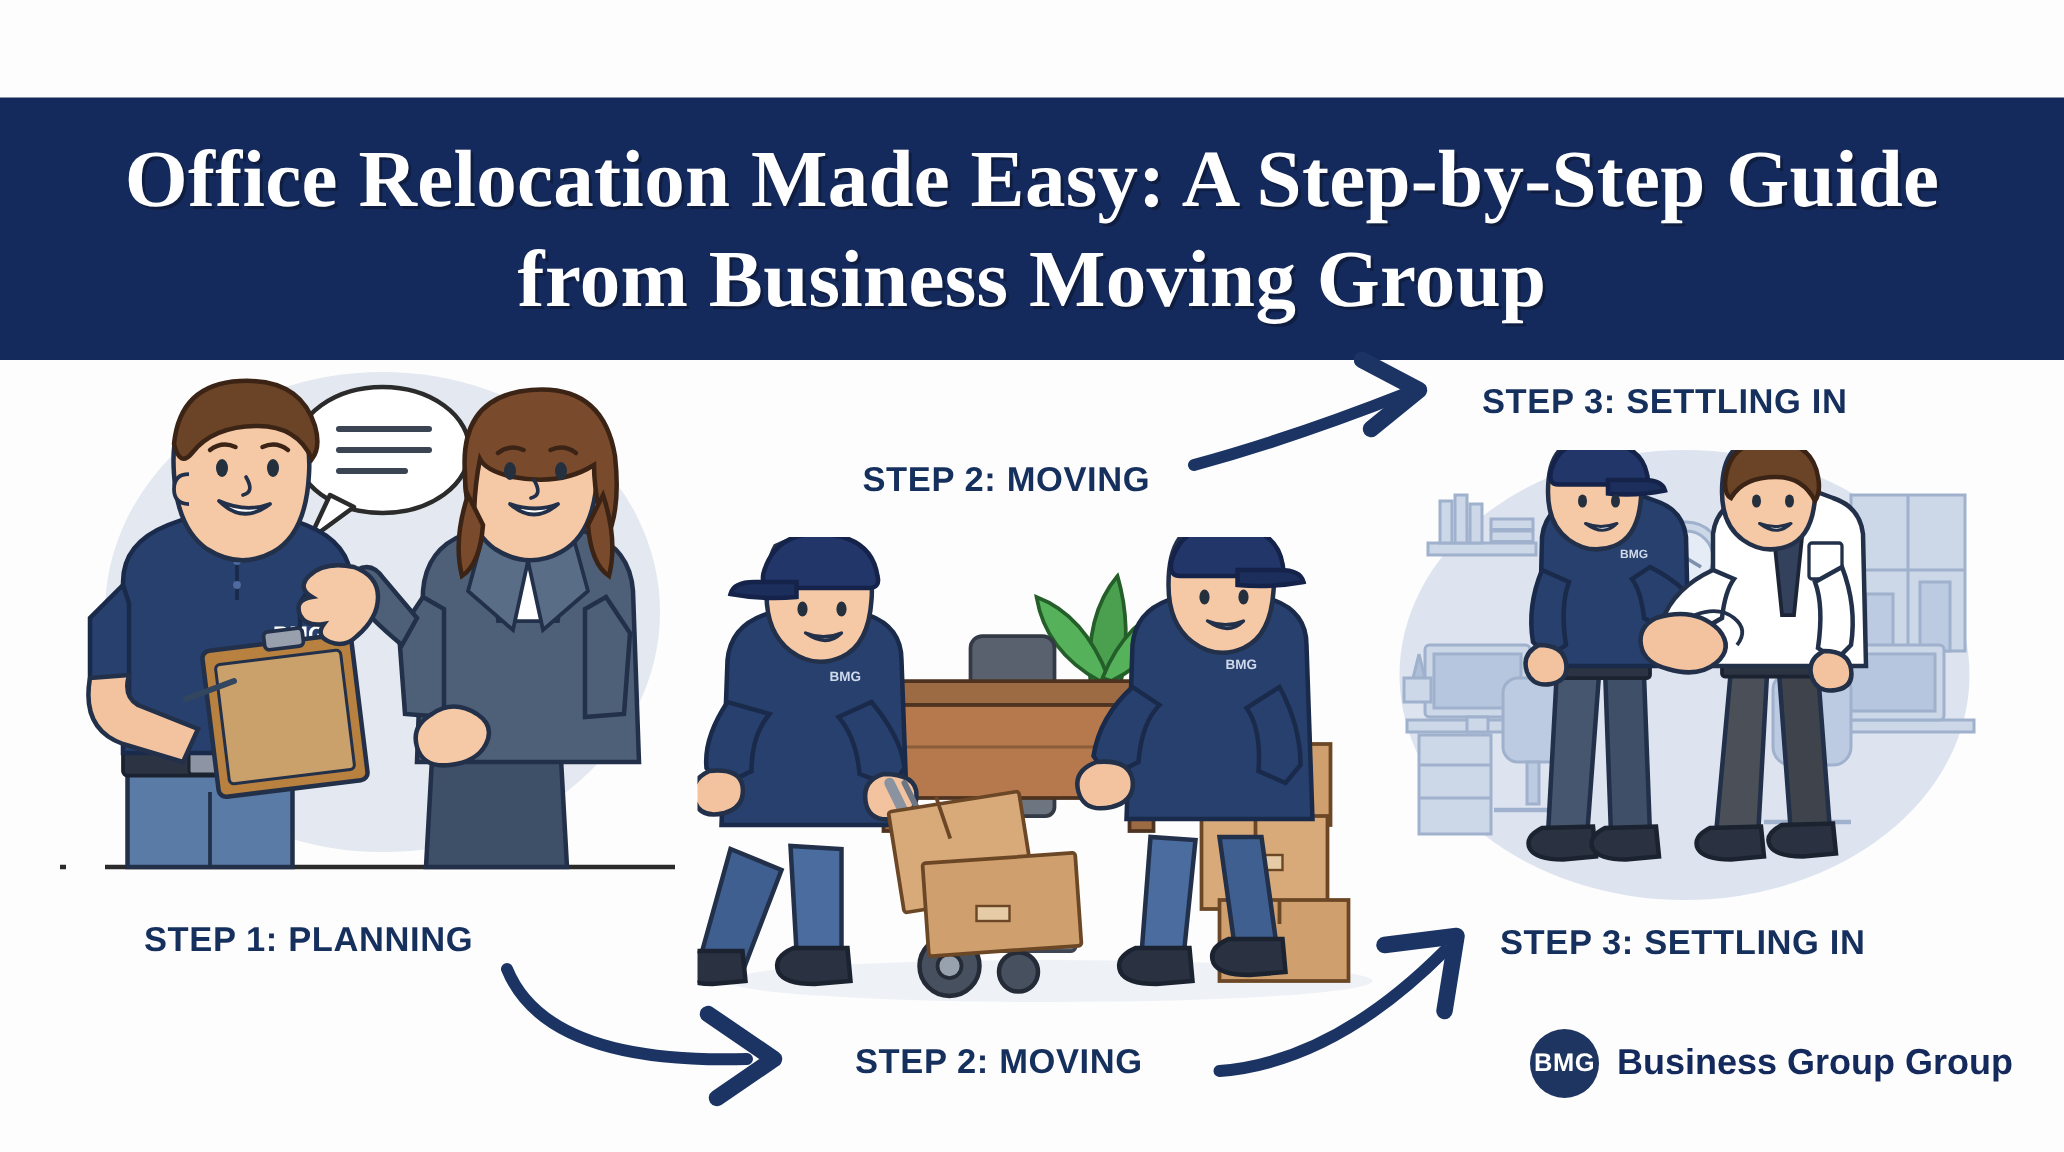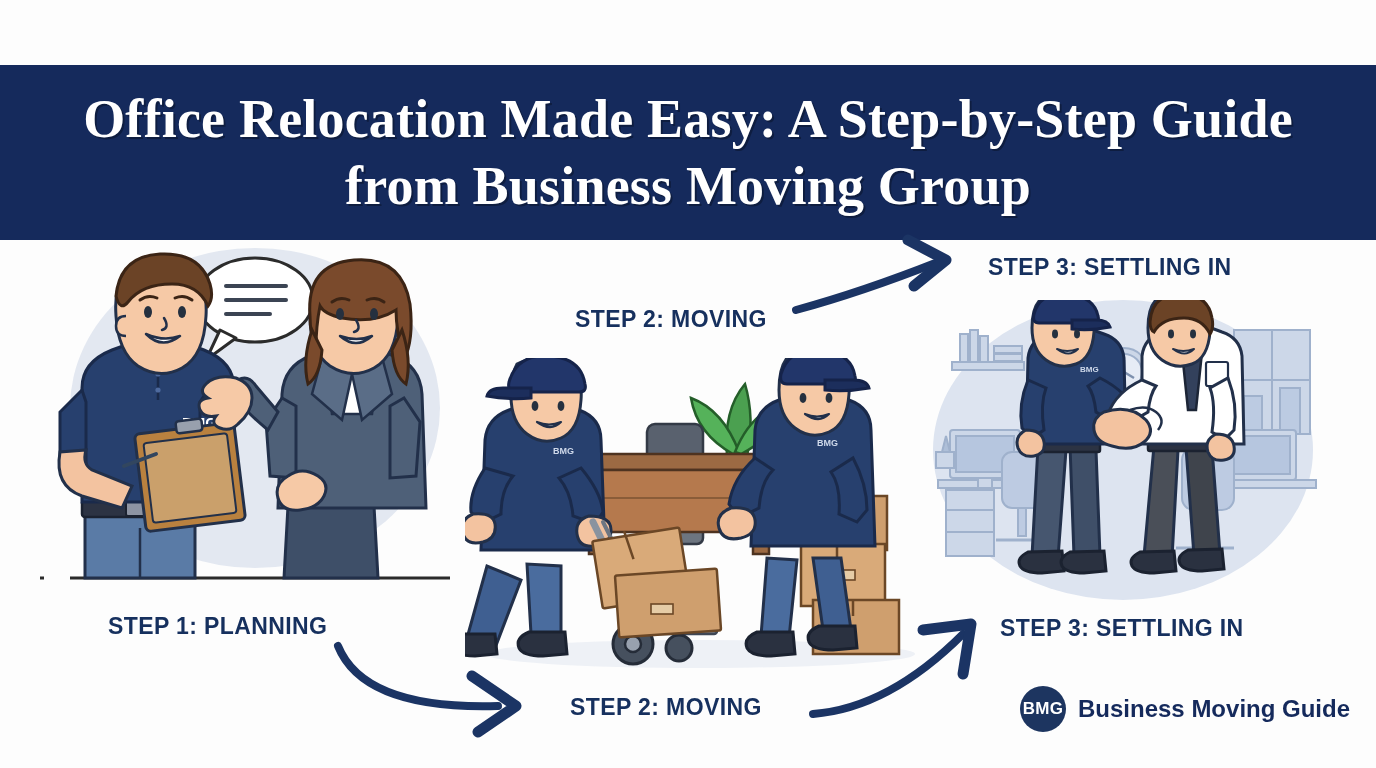--- a/index.html
+++ b/index.html
@@ -32,21 +32,21 @@
   
   .step-label{
     position:absolute;
     color:#16305e;
     font-family:"Liberation Sans", sans-serif;
     font-weight:bold;
     font-size:23px;
     letter-spacing:.4px;
     white-space:nowrap;
   }
-  #label-step1{left:108px;top:613px;}
+  #label-step1{left:96px;top:613px;}
   #label-step2-top{left:575px;top:306px;}
   #label-step3-top{left:988px;top:254px;}
   #label-step2-bottom{left:570px;top:694px;}
   #label-step3-bottom{left:1000px;top:615px;}
 
   
   .arrow-svg{position:absolute;overflow:visible;}
   #arrow-top{left:790px;top:232px;}
   #arrow-bottom-left{left:330px;top:636px;}
   #arrow-bottom-right{left:805px;top:596px;}
@@ -409,16 +409,16 @@
   </svg>
 
   <div class="step-label" id="label-step1">STEP 1: PLANNING</div>
   <div class="step-label" id="label-step2-top">STEP 2: MOVING</div>
   <div class="step-label" id="label-step3-top">STEP 3: SETTLING IN</div>
   <div class="step-label" id="label-step2-bottom">STEP 2: MOVING</div>
   <div class="step-label" id="label-step3-bottom">STEP 3: SETTLING IN</div>
 
   <div class="logo">
     <div class="logo-badge">BMG</div>
-    <div class="logo-text">Business Moving Guide</div>
+    <div class="logo-text">Business Group Group</div>
   </div>
 
 </div>
 
 </body></html>

